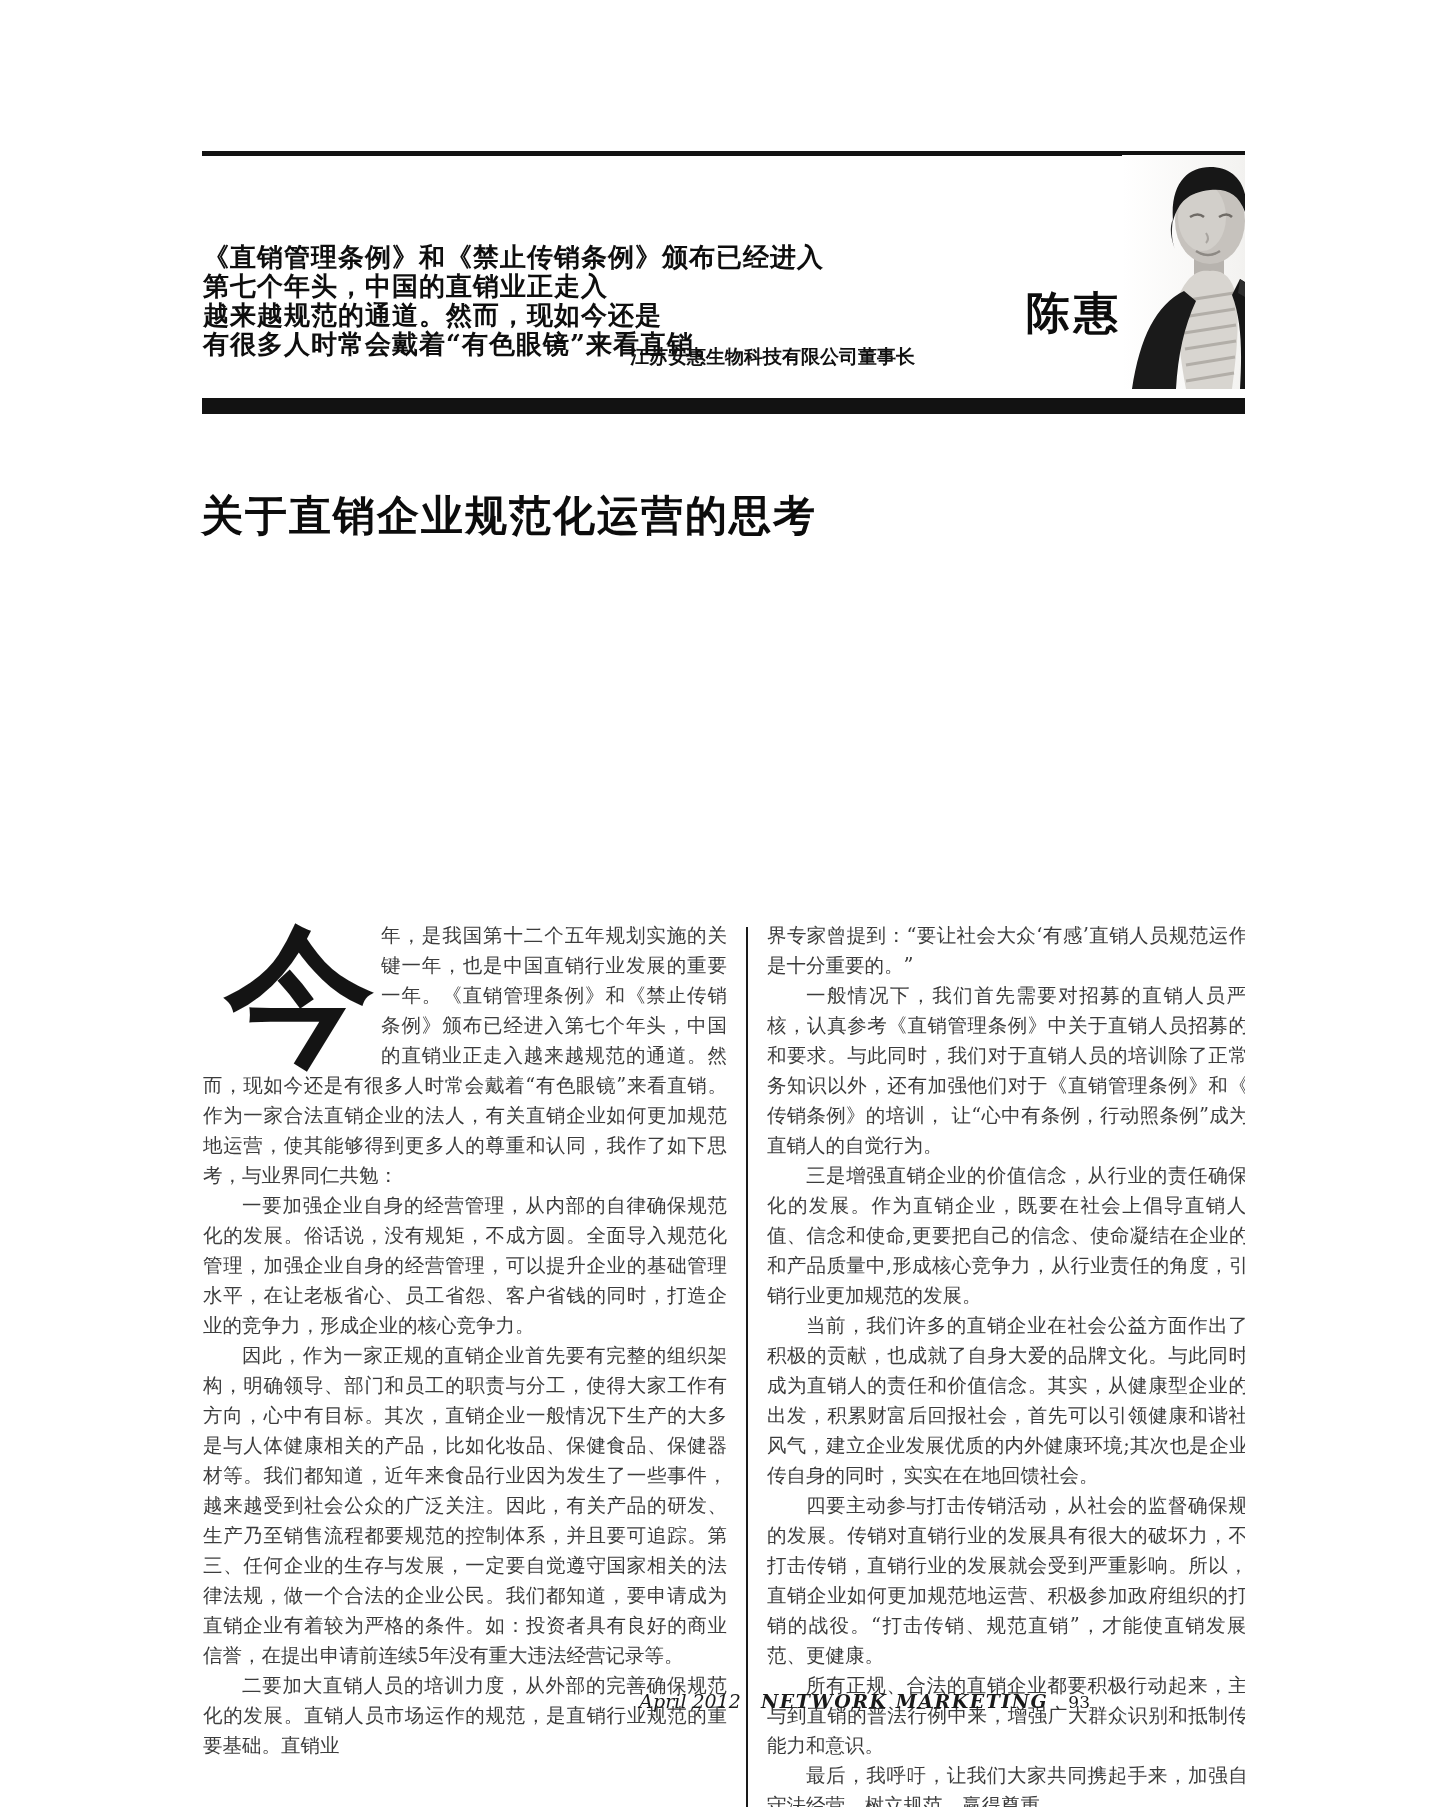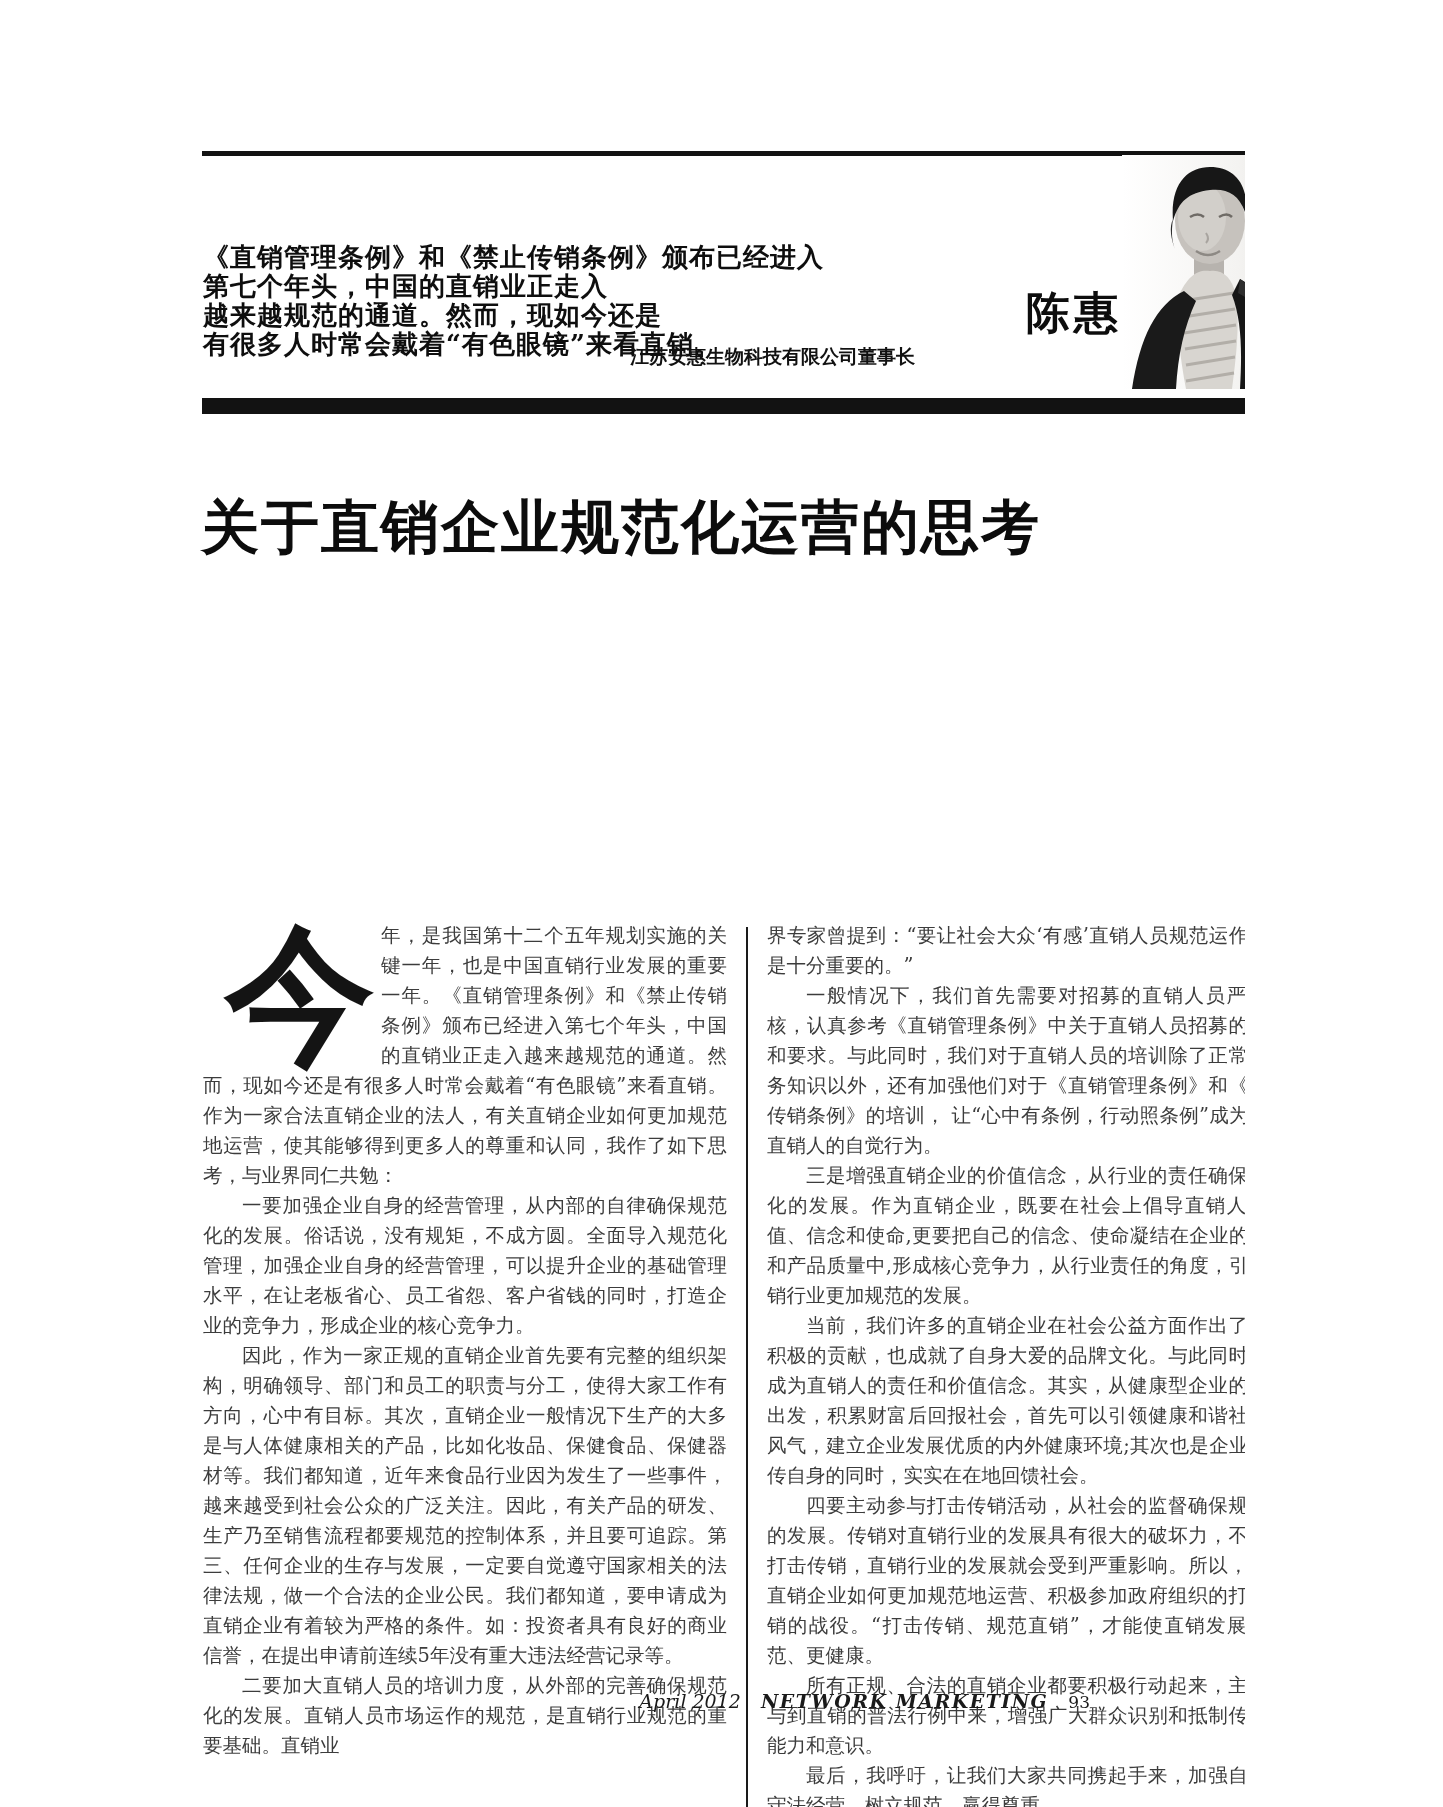--- a/index.html
+++ b/index.html
@@ -11,21 +11,21 @@
   .intro{position:absolute;left:203px;top:243px;font-weight:700;color:#0e0e0e;
          font-size:26px;line-height:29px;letter-spacing:1px;}
   .intro-line{white-space:nowrap;}
   .author-name{position:absolute;left:1026px;top:284px;font-size:44px;font-weight:700;
                color:#0d0d0d;letter-spacing:4px;white-space:nowrap;}
   .author-title{position:absolute;right:330px;top:344px;font-size:19px;font-weight:700;
                 color:#111;white-space:nowrap;font-family:Liberation Mono, monospace;}
   .photo{position:absolute;left:1122px;top:155px;width:166px;height:234px;}
   .photo svg{display:block;width:100%;height:100%;}
   .section-bar{position:absolute;left:202px;top:398px;width:1086px;height:16px;background:#121212;}
-  .article-title{position:absolute;left:201px;top:455px;font-size:58px;line-height:66px;
+  .article-title{position:absolute;left:201px;top:455px;font-size:42px;line-height:66px;
                  font-weight:900;color:#0c0c0c;letter-spacing:2px;white-space:nowrap;}
   .body-cols{position:absolute;left:203px;top:921px;width:1085px;display:flex;align-items:stretch;}
   .col{font-size:19.5px;line-height:30px;text-align:justify;color:#3c3c3c;}
   .col-left{width:524px;}
   .col-divider{width:2px;background:#1a1a1a;margin:6px 19px 0 19px;}
   .col-right{flex:1;}
   .para{margin:0;text-indent:2em;}
   .para.no-indent{text-indent:0;}
   .dropcap{
     float:left;width:150px;height:146px;margin:4px 6px 0 22px;

